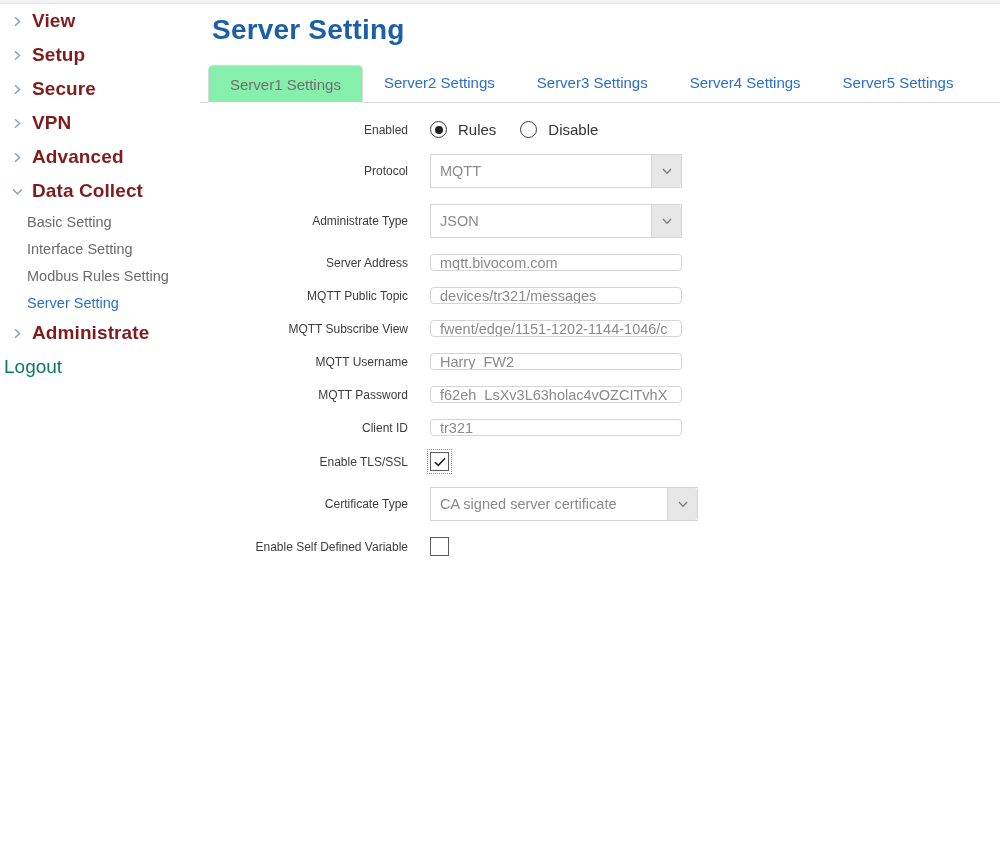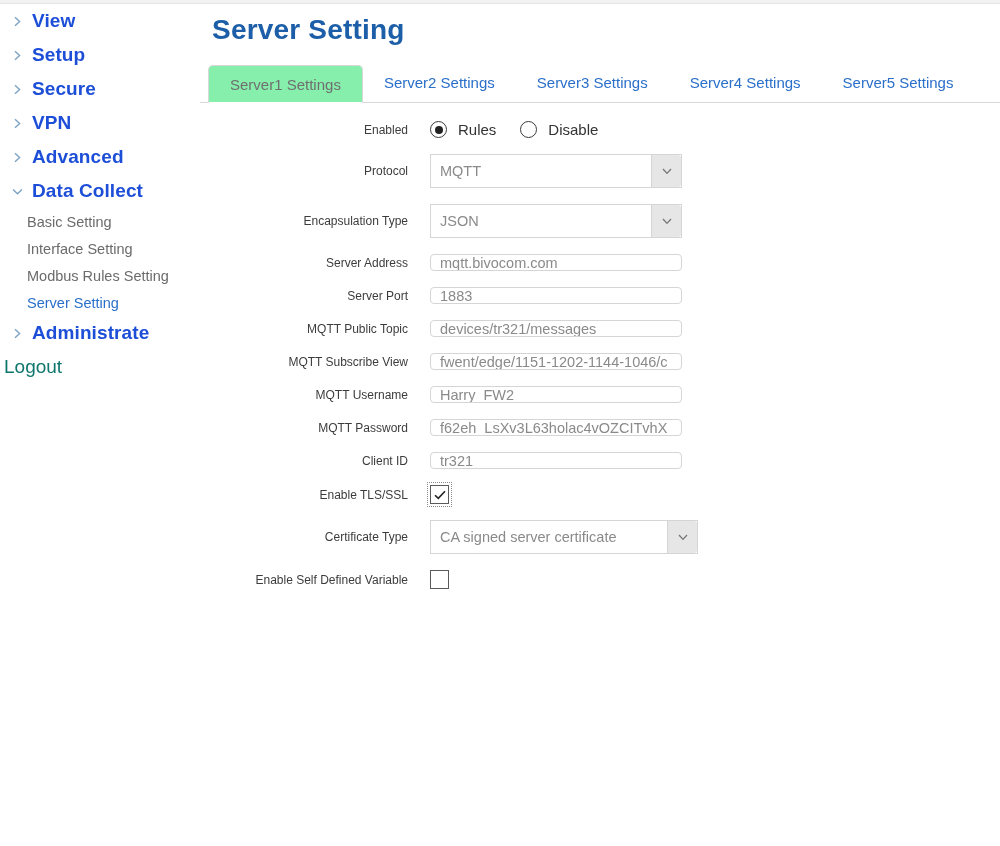--- a/index.html
+++ b/index.html
@@ -28,21 +28,21 @@
     height: 34px; padding-left: 6px;
     cursor: pointer;
   }
   .chev {
     width: 22px; height: 22px; flex: 0 0 22px;
     display: flex; align-items: center; justify-content: center;
     color: #7da2c4;
   }
   .chev svg { display:block; }
   .nav-top-label {
-    font-size: 19px; font-weight: bold; color: #1d4ed8;
+    font-size: 19px; font-weight: bold; color: #7f1d1d;
     letter-spacing: .1px; margin-left: 4px;
   }
   .nav-sub {
     height: 27px; display: flex; align-items: center;
     padding-left: 27px; font-size: 14.5px; color: #6b6b6b;
     cursor: pointer;
   }
   .nav-sub.active { color: #2a6fc9; }
   .logout {
     height: 34px; display: flex; align-items: center;
@@ -266,46 +266,40 @@
             <span class="arrow">
               <svg width="14" height="14" viewBox="0 0 14 14">
                   <path d="M3 5 L7 9.4 L11 5" fill="none" stroke="currentColor" stroke-width="1.3"></path>
                 </svg>
             </span>
           </div>
         </div>
       </div>
 
       <div class="row">
-        <div class="label">Encapsulation Type</div>
+        <div class="label">Administrate Type</div>
         <div class="ctrl">
           <div class="sel">
             <span class="sel-val">JSON</span>
             <span class="arrow">
               <svg width="14" height="14" viewBox="0 0 14 14">
                   <path d="M3 5 L7 9.4 L11 5" fill="none" stroke="currentColor" stroke-width="1.3"></path>
                 </svg>
             </span>
           </div>
         </div>
       </div>
 
       <div class="row">
         <div class="label">Server Address</div>
         <div class="ctrl">
           <input class="txt" type="text" value="mqtt.bivocom.com" style="">
         </div>
       </div>
 
-      <div class="row">
-        <div class="label">Server Port</div>
-        <div class="ctrl">
-          <input class="txt" type="text" value="1883" style="">
-        </div>
-      </div>
 
       <div class="row">
         <div class="label">MQTT Public Topic</div>
         <div class="ctrl">
           <input class="txt" type="text" value="devices/tr321/messages" style="">
         </div>
       </div>
 
       <div class="row">
         <div class="label">MQTT Subscribe View</div>

